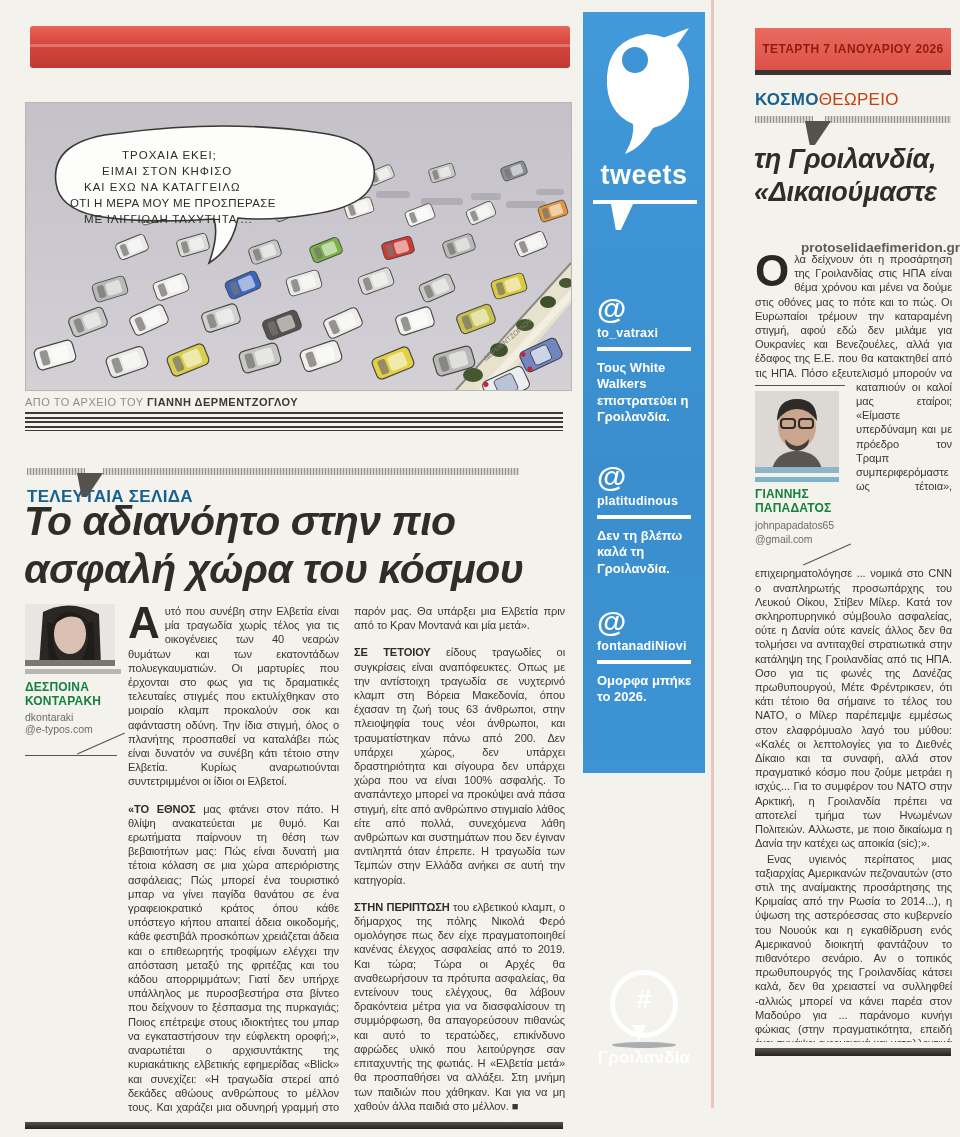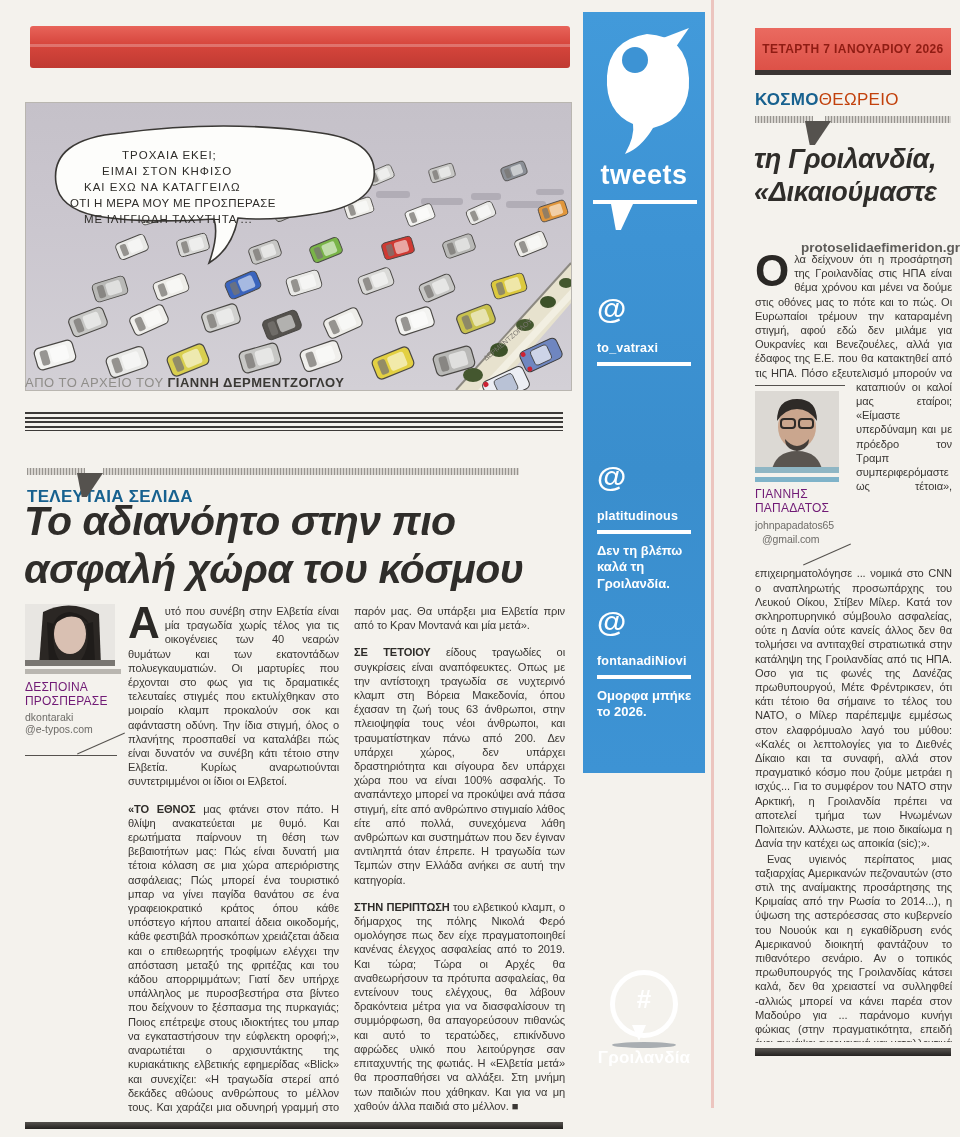--- a/index.html
+++ b/index.html
@@ -22,41 +22,41 @@
     background:linear-gradient(180deg,#db4a41,#c23830);
     border:3px solid #fff;border-radius:12px;box-shadow:0 0 0 1px #8a8a88, 1px 2px 3px rgba(0,0,0,.25);}
   #logo-top{position:absolute;left:7px;top:6px;right:7px;height:22px;background:#151515;
     display:flex;align-items:center;justify-content:center;}
   #logo-top span{color:#fff;font-style:italic;font-weight:bold;font-size:14px;letter-spacing:1px;}
   #logo-name{position:absolute;left:0;right:0;top:26px;text-align:center;
     font-size:42px;font-weight:bold;font-style:italic;color:#fff;letter-spacing:1px;
     text-shadow:2px 2px 0 #6e1f1a,-1px -1px 0 #6e1f1a,1px -1px 0 #6e1f1a,-1px 1px 0 #6e1f1a,3px 3px 1px rgba(0,0,0,.35);}
   
   #cartoon{position:absolute;left:25px;top:102px;width:545px;height:287px;border:1px solid #b9b6b0;background:#c9c5cd;}
-  #credit{position:absolute;left:25px;top:375px;width:545px;font-size:13px;color:#8f8d89;letter-spacing:.5px;}
+  #credit{position:absolute;left:25px;top:396px;width:545px;font-size:11px;color:#8f8d89;letter-spacing:.5px;}
   #credit b{color:#3a3835;}
   #rules5{position:absolute;left:25px;top:412px;width:538px;height:19px;
     background:repeating-linear-gradient(180deg,#3c3a38 0 2px,rgba(0,0,0,0) 2px 4.6px);}
   
   .kicker{font-weight:bold;font-size:17px;letter-spacing:.3px;color:var(--section-blue);}
   .kicker .light{color:#c2410c;font-weight:normal;}
   .hatchwrap{position:relative;height:30px;}
   .hatch{position:absolute;top:0;height:7px;
     background:repeating-linear-gradient(90deg,#97948f 0 1px,#d8d5d0 1px 3px);}
   .hatch.short{left:0;width:58px;}
   .tail{position:absolute;left:50px;top:5px;width:26px;height:24px;background:#55524e;
     clip-path:polygon(0 0,100% 0,38% 100%,18% 100%);}
   
   #section-left{position:absolute;left:27px;top:443px;margin-top:44px;}
   #hatch-left{position:absolute;left:27px;top:468px;width:492px;}
   #hatch-left .hatch.long{left:76px;right:0;}
   #headline-left{position:absolute;left:24px;top:497px;width:545px;
     font-size:41px;line-height:48px;font-weight:bold;font-style:italic;color:#2f2d2a;letter-spacing:-.5px;}
   .byline{font-size:11px;}
-  .byline .bname{font-weight:normal;font-size:12px;line-height:14px;color:#701a75;letter-spacing:.2px;}
+  .byline .bname{font-weight:bold;font-size:12px;line-height:14px;color:#15803d;letter-spacing:.2px;}
   .byline .bhandle{color:#6e6c68;font-size:10.5px;margin-top:3px;}
   .byline .bemail{color:#6e6c68;font-size:10.5px;}
   .slash{height:18px;position:relative;}
   .slash:after{content:"";position:absolute;right:-6px;top:8px;width:52px;height:0;border-top:1.6px solid #55524e;transform:rotate(-24deg);}
   #byline-left{position:absolute;left:25px;top:604px;width:96px;}
   #byline-left .brule{border-top:1.6px solid #55524e;margin-top:2px;width:92px;}
   #body-left{position:absolute;left:128px;top:604px;width:437px;height:519px;
     column-count:2;column-gap:15px;overflow:hidden;
     font-size:11.1px;line-height:14.2px;text-align:justify;color:#3a3734;letter-spacing:-.1px;}
   #body-left p{margin:0 0 13px 0;}
@@ -68,21 +68,21 @@
   #tweets-col{position:absolute;left:583px;top:12px;width:122px;height:761px;
     background:linear-gradient(180deg,#429ada 0%,#3d93d4 30%,#3a8ecd 60%,#3d93d4 100%);color:#fff;}
   #bird{position:absolute;left:18px;top:14px;}
   #tweets-label{position:absolute;left:0;right:0;top:148px;text-align:center;
     font-size:27px;font-weight:bold;letter-spacing:.5px;}
   #tweets-tailrule{position:absolute;left:10px;right:8px;top:188px;height:4px;background:#fff;}
   #tweets-tail{position:absolute;left:28px;top:192px;width:22px;height:26px;background:#fff;
     clip-path:polygon(0 0,100% 0,45% 100%,22% 100%);}
   .tweet{position:absolute;left:14px;right:10px;}
   .at-icon{font-size:30px;font-weight:bold;line-height:30px;}
-  .t-handle{font-size:12.5px;font-weight:bold;margin-top:17px;letter-spacing:.2px;}
+  .t-handle{font-size:12.5px;font-weight:bold;margin-top:2px;letter-spacing:.2px;}
   .t-rule{height:3.5px;background:#fff;margin:7px 0 9px 0;width:96%;}
   .t-text{font-size:13px;font-weight:bold;line-height:16.5px;}
   #hashtag-block{position:absolute;left:0;right:0;top:958px;text-align:center;}
   #hash-pin{position:relative;width:58px;height:58px;margin:0 auto;border:5.5px solid #fff;border-radius:50%;}
   #hash-pin span{position:absolute;left:0;right:0;top:9px;font-size:26px;font-weight:bold;}
   #hash-pin:after{content:"";position:absolute;left:17px;top:50px;width:14px;height:16px;background:#fff;
     clip-path:polygon(0 0,100% 0,50% 100%);}
   #hash-shadow{width:64px;height:6px;margin:4px auto 0;background:rgba(30,50,70,.35);border-radius:50%;}
   #hash-label{margin-top:0;font-size:17px;font-weight:bold;letter-spacing:.2px;}
   #pinkline{position:absolute;left:711px;top:0;width:3px;height:1108px;background:#ecc5bf;}
@@ -400,21 +400,21 @@
       <rect width="90" height="62" fill="#e8e6e2"></rect>
       <path d="M18 8 Q45 -6 74 10 L76 62 L14 62 Z" fill="#2b2724"></path>
       <ellipse cx="45" cy="30" rx="16" ry="20" fill="#d9c0b2"></ellipse>
       <path d="M28 22 Q45 4 64 20 Q60 10 45 8 Q31 9 28 22 Z" fill="#1f1c1a"></path>
       <path d="M29 20 Q26 44 34 56 L24 58 L22 18 Z" fill="#1f1c1a"></path>
       <path d="M61 20 Q66 42 56 56 L70 58 L68 18 Z" fill="#1f1c1a"></path>
       <rect x="0" y="56" width="90" height="6" fill="#7a7772"></rect>
     </svg>
     <div class="photo-cap gray"></div>
     <div class="bname" style="margin-top:6px;">ΔΕΣΠΟΙΝΑ</div>
-    <div class="bname">ΠΡΟΣΠΕΡΑΣΕ</div>
+    <div class="bname">ΚΟΝΤΑΡΑΚΗ</div>
     <div class="bhandle">dkontaraki</div>
     <div class="bemail">@e-typos.com</div>
     <div class="slash"></div>
     <div class="brule"></div>
   </div>
 
   <div id="body-left">
     <p><span class="dropcap">Α</span><span>υτό που συνέβη στην Ελβετία είναι μία τραγωδία χωρίς τέλος για τις οικογένειες των 40 νεαρών θυμάτων και των εκατοντάδων πολυεγκαυματιών. Οι μαρτυρίες που έρχονται στο φως για τις δραματικές τελευταίες στιγμές που εκτυλίχθηκαν στο μοιραίο κλαμπ προκαλούν σοκ και αφάνταστη οδύνη. Την ίδια στιγμή, όλος ο πλανήτης προσπαθεί να καταλάβει πώς είναι δυνατόν να συνέβη κάτι τέτοιο στην Ελβετία. Κυρίως αναρωτιούνται συντετριμμένοι οι ίδιοι οι Ελβετοί.</span></p>
     <p><span class="lead">«ΤΟ ΕΘΝΟΣ</span><span> μας φτάνει στον πάτο. Η θλίψη ανακατεύεται με θυμό. Και ερωτήματα παίρνουν τη θέση των βεβαιοτήτων μας: Πώς είναι δυνατή μια τέτοια κόλαση σε μια χώρα απεριόριστης ασφάλειας; Πώς μπορεί ένα τουριστικό μπαρ να γίνει παγίδα θανάτου σε ένα γραφειοκρατικό κράτος όπου κάθε υπόστεγο κήπου απαιτεί άδεια οικοδομής, κάθε φεστιβάλ προσκόπων χρειάζεται άδεια και ο επιθεωρητής τροφίμων ελέγχει την απόσταση μεταξύ της φριτέζας και του κάδου απορριμμάτων; Γιατί δεν υπήρχε υπάλληλος με πυροσβεστήρα στα βίντεο που δείχνουν το ξέσπασμα της πυρκαγιάς; Ποιος επέτρεψε στους ιδιοκτήτες του μπαρ να εγκαταστήσουν την εύφλεκτη οροφή;», αναρωτιέται ο αρχισυντάκτης της κυριακάτικης ελβετικής εφημερίδας «Blick» και συνεχίζει: «Η τραγωδία στερεί από δεκάδες αθώους ανθρώπους το μέλλον τους. Και χαράζει μια οδυνηρή γραμμή στο παρόν μας. Θα υπάρξει μια Ελβετία πριν από το Κραν Μοντανά και μία μετά».</span></p>
     <p><span class="lead">ΣΕ ΤΕΤΟΙΟΥ</span><span> είδους τραγωδίες οι συγκρίσεις είναι αναπόφευκτες. Οπως με την αντίστοιχη τραγωδία σε νυχτερινό κλαμπ στη Βόρεια Μακεδονία, όπου έχασαν τη ζωή τους 63 άνθρωποι, στην πλειοψηφία τους νέοι άνθρωποι, και τραυματίστηκαν πάνω από 200. Δεν υπάρχει χώρος, δεν υπάρχει δραστηριότητα και σίγουρα δεν υπάρχει χώρα που να είναι 100% ασφαλής. Το αναπάντεχο μπορεί να προκύψει ανά πάσα στιγμή, είτε από ανθρώπινο στιγμιαίο λάθος είτε από πολλά, συνεχόμενα λάθη ανθρώπων και συστημάτων που δεν έγιναν αντιληπτά όταν έπρεπε. Η τραγωδία των Τεμπών στην Ελλάδα ανήκει σε αυτή την κατηγορία.</span></p>
@@ -429,20 +429,21 @@
       <circle cx="34" cy="34" r="13" fill="#3d93d4"></circle>
     </svg>
     <div id="tweets-label">tweets</div>
     <div id="tweets-tailrule"></div>
     <div id="tweets-tail"></div>
 
     <div class="tweet" style="top:282px;">
       <div class="at-icon">@</div>
       <div class="t-handle">to_vatraxi</div>
       <div class="t-rule"></div>
+      <div class="t-text">Τους White Walkers επιστρατεύει η Γροιλανδία.</div>
     </div>
     <div class="tweet" style="top:450px;">
       <div class="at-icon">@</div>
       <div class="t-handle">platitudinous</div>
       <div class="t-rule"></div>
       <div class="t-text">Δεν τη βλέπω καλά τη Γροιλανδία.</div>
     </div>
     <div class="tweet" style="top:595px;">
       <div class="at-icon">@</div>
       <div class="t-handle">fontanadiNiovi</div>
@@ -488,21 +489,21 @@
           <rect x="26" y="28" width="14" height="9" rx="3" fill="none" stroke="#2e2a27" stroke-width="2"></rect>
           <rect x="44" y="28" width="14" height="9" rx="3" fill="none" stroke="#2e2a27" stroke-width="2"></rect>
           <path d="M30 48 Q42 62 54 48 Q54 58 42 60 Q30 58 30 48 Z" fill="#433d38"></path>
           <path d="M16 82 Q20 60 42 60 Q64 60 68 82 Z" fill="#5a5550"></path>
           <rect x="0" y="76" width="84" height="6" fill="#8fb6c4"></rect>
         </svg>
         <span class="photo-cap" style="display:block;width:84px;"></span>
         <span class="bname" style="display:block;margin-top:5px;">ΓΙΑΝΝΗΣ</span>
         <span class="bname" style="display:block;">ΠΑΠΑΔΑΤΟΣ</span>
         <span class="bhandle" style="display:block;">johnpapadatos65</span>
-        <span class="bemail" style="display:block;margin-left:7px;">@gmail.com</span>
+        <span class="bemail" style="display:block;">@gmail.com</span>
         <span class="slash" style="display:block;"></span>
       </span><span>να καταπιούν οι καλοί μας εταίροι; «Είμαστε υπερδύναμη και με πρόεδρο τον Τραμπ συμπεριφερόμαστε ως τέτοια», επιχειρηματολόγησε ... νομικά στο CNN ο αναπληρωτής προσωπάρχης του Λευκού Οίκου, Στίβεν Μίλερ. Κατά τον σκληροπυρηνικό σύμβουλο ασφαλείας, ούτε η Δανία ούτε κανείς άλλος δεν θα τολμήσει να αντιταχθεί στρατιωτικά στην κατάληψη της Γροιλανδίας από τις ΗΠΑ. Οσο για τις φωνές της Δανέζας πρωθυπουργού, Μέτε Φρέντρικσεν, ότι κάτι τέτοιο θα σήμαινε το τέλος του ΝΑΤΟ, ο Μίλερ παρέπεμψε εμμέσως στον ελαφρόμυαλο λαγό του μύθου: «Καλές οι λεπτολογίες για το Διεθνές Δίκαιο και τα συναφή, αλλά στον πραγματικό κόσμο που ζούμε μετράει η ισχύς... Για το συμφέρον του ΝΑΤΟ στην Αρκτική, η Γροιλανδία πρέπει να αποτελεί τμήμα των Ηνωμένων Πολιτειών. Αλλωστε, με ποιο δικαίωμα η Δανία την κατέχει ως αποικία (sic);».</span>
     </p>
     <p class="ind">Ενας υγιεινός περίπατος μιας ταξιαρχίας Αμερικανών πεζοναυτών (στο στιλ της αναίμακτης προσάρτησης της Κριμαίας από την Ρωσία το 2014...), η ύψωση της αστερόεσσας στο κυβερνείο του Νουούκ και η εγκαθίδρυση ενός Αμερικανού διοικητή φαντάζουν το πιθανότερο σενάριο. Αν ο τοπικός πρωθυπουργός της Γροιλανδίας κάτσει καλά, δεν θα χρειαστεί να συλληφθεί -αλλιώς μπορεί να κάνει παρέα στον Μαδούρο για ... παράνομο κυνήγι φώκιας (στην πραγματικότητα, επειδή έχει συνάψει ενεργειακά και μεταλλευτικά συμβόλαια με κινεζικές εταιρίες).</p>
 
   </div>
   <div id="rule-right-bottom"></div>
 
 </div>
 

